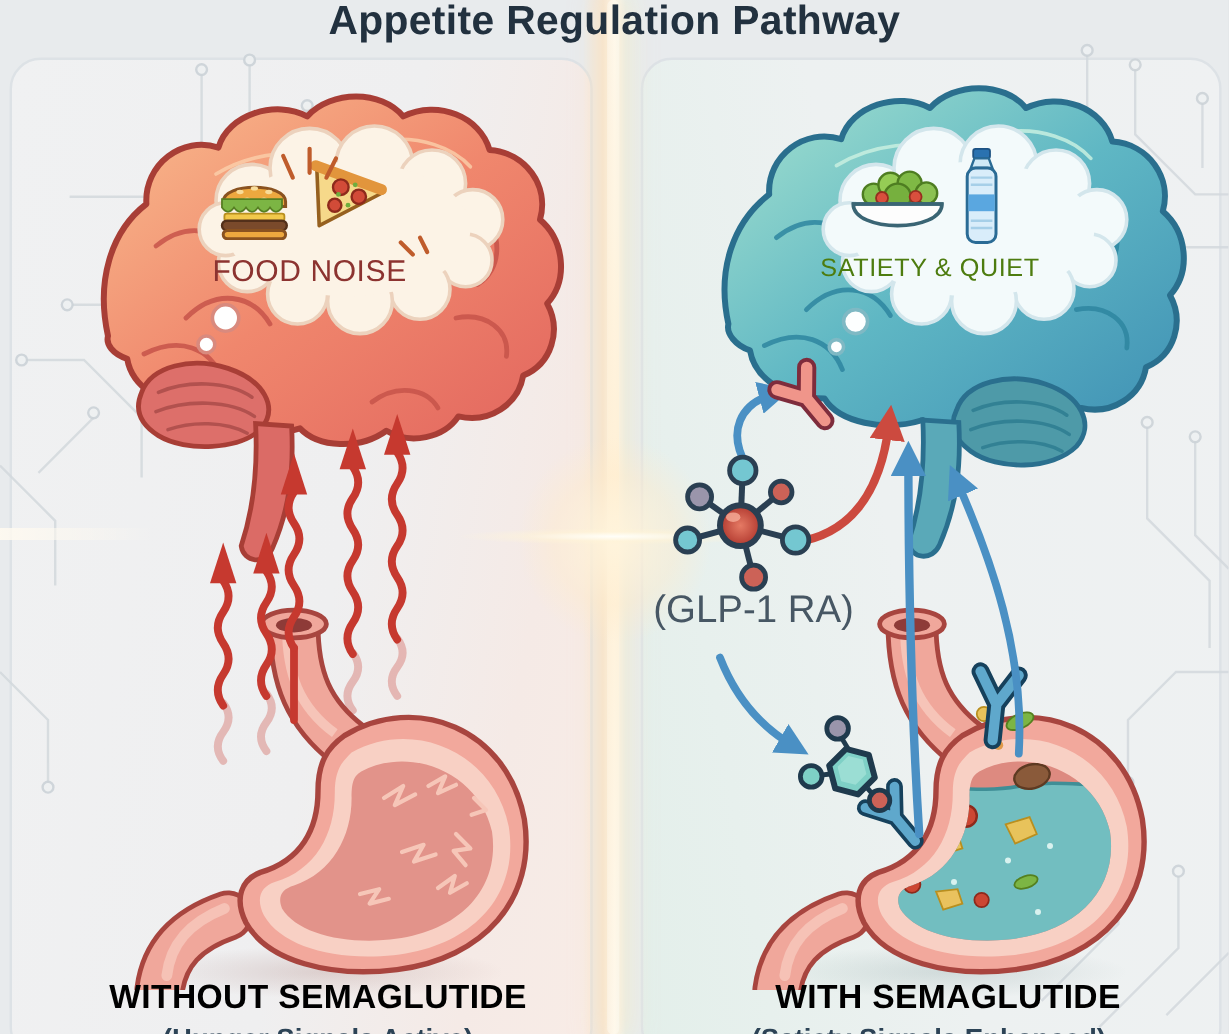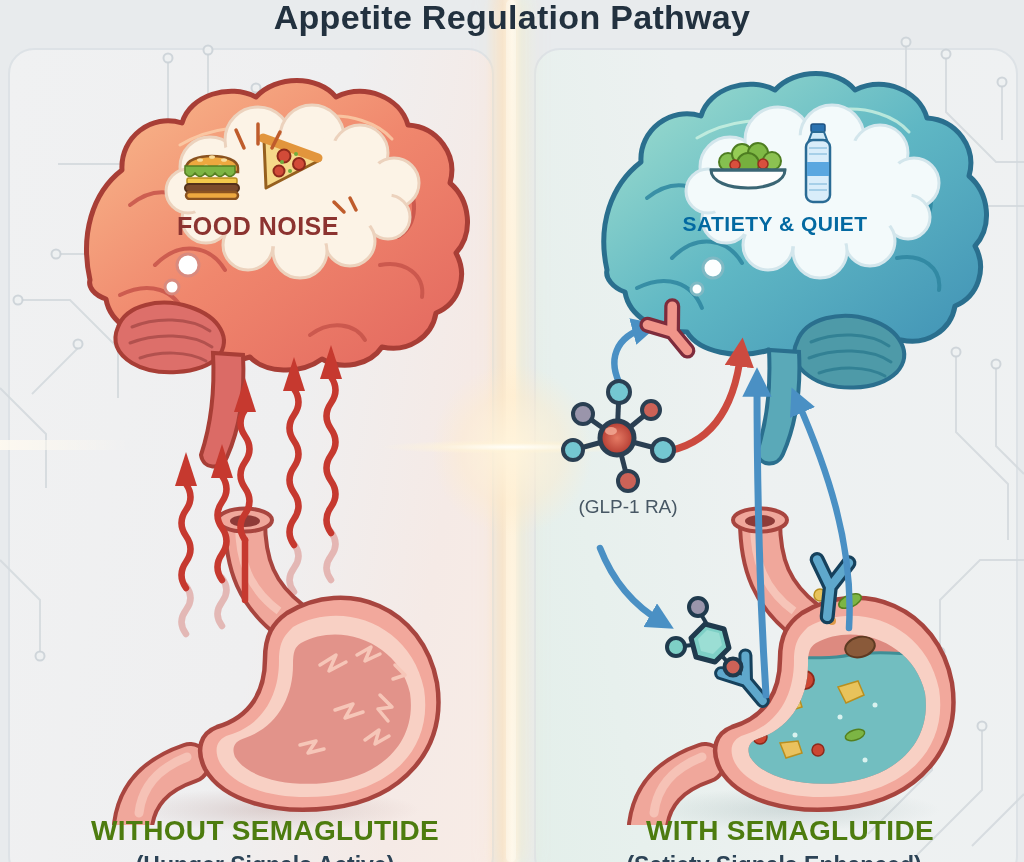--- a/index.html
+++ b/index.html
@@ -26,28 +26,28 @@
     background:radial-gradient(closest-side,rgba(255,196,130,.55),rgba(255,196,130,0) 72%);}
   .brain-glow-r{position:absolute;left:590px;top:40px;width:410px;height:340px;
     background:radial-gradient(closest-side,rgba(160,224,205,.45),rgba(160,224,205,0) 72%);}
   .sh{position:absolute;border-radius:50%;}
   #shadow-l{left:120px;top:788px;width:300px;height:44px;
     background:radial-gradient(closest-side,rgba(150,100,95,.22),rgba(150,100,95,0));}
   #shadow-r{left:640px;top:788px;width:300px;height:44px;
     background:radial-gradient(closest-side,rgba(110,140,140,.22),rgba(110,140,140,0));}
   #title{position:absolute;left:0;top:-2px;width:1024px;text-align:center;
     font-size:34px;font-weight:600;letter-spacing:.3px;color:#22313f;}
-  .bubble-label{position:absolute;text-align:center;font-weight:700;letter-spacing:.5px;}
+  .bubble-label{position:absolute;text-align:center;font-weight:400;letter-spacing:.5px;}
   #food-noise{left:148px;top:212px;width:220px;font-size:25px;color:#8c3330;}
-  #satiety-quiet{left:665px;top:212px;width:220px;font-size:21px;color:#0369a1;}
+  #satiety-quiet{left:665px;top:212px;width:220px;font-size:21px;color:#4d7c0f;}
   #drug-label{position:absolute;left:516px;top:492px;width:224px;text-align:center;color:#16394e;}
   #drug-name{font-size:27px;font-weight:800;line-height:30px;letter-spacing:.4px;}
-  #drug-class{font-size:19px;font-weight:500;line-height:30px;color:#475764;}
+  #drug-class{font-size:32px;font-weight:500;line-height:30px;color:#475764;}
   .footer-title{position:absolute;top:815px;text-align:center;font-size:28px;font-weight:800;
-    letter-spacing:.3px;color:#4d7c0f;}
+    letter-spacing:.3px;color:#000000;}
   #footer-left{left:40px;width:450px;}
   #footer-right{left:560px;width:460px;}
   .footer-sub{position:absolute;top:852px;text-align:center;font-size:23px;font-weight:600;color:#2c4356;}
   #footer-sub-left{left:40px;width:450px;}
   #footer-sub-right{left:544px;width:460px;}
 </style>
 </head>
 <body>
 
 <div id="stage">

